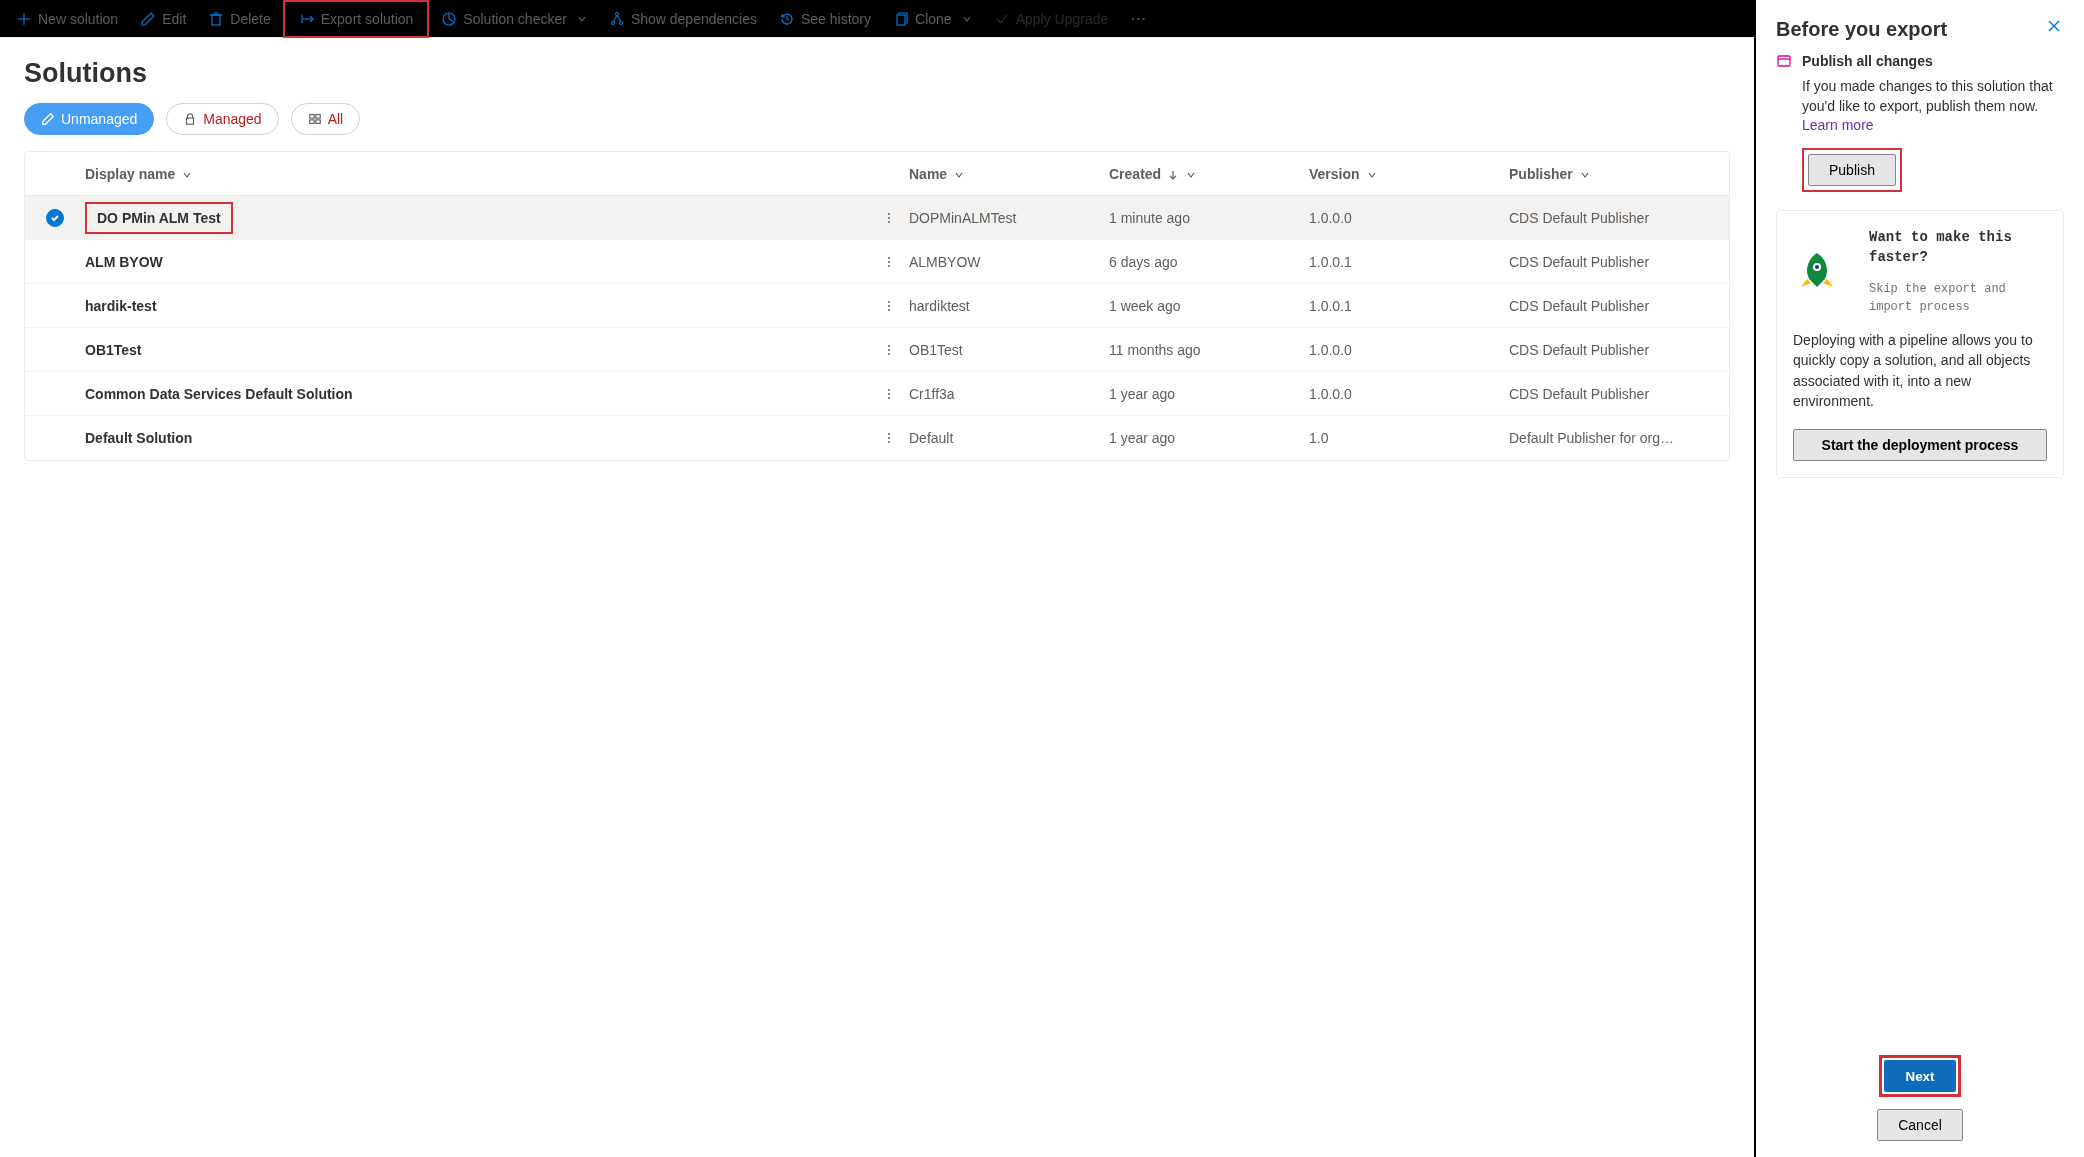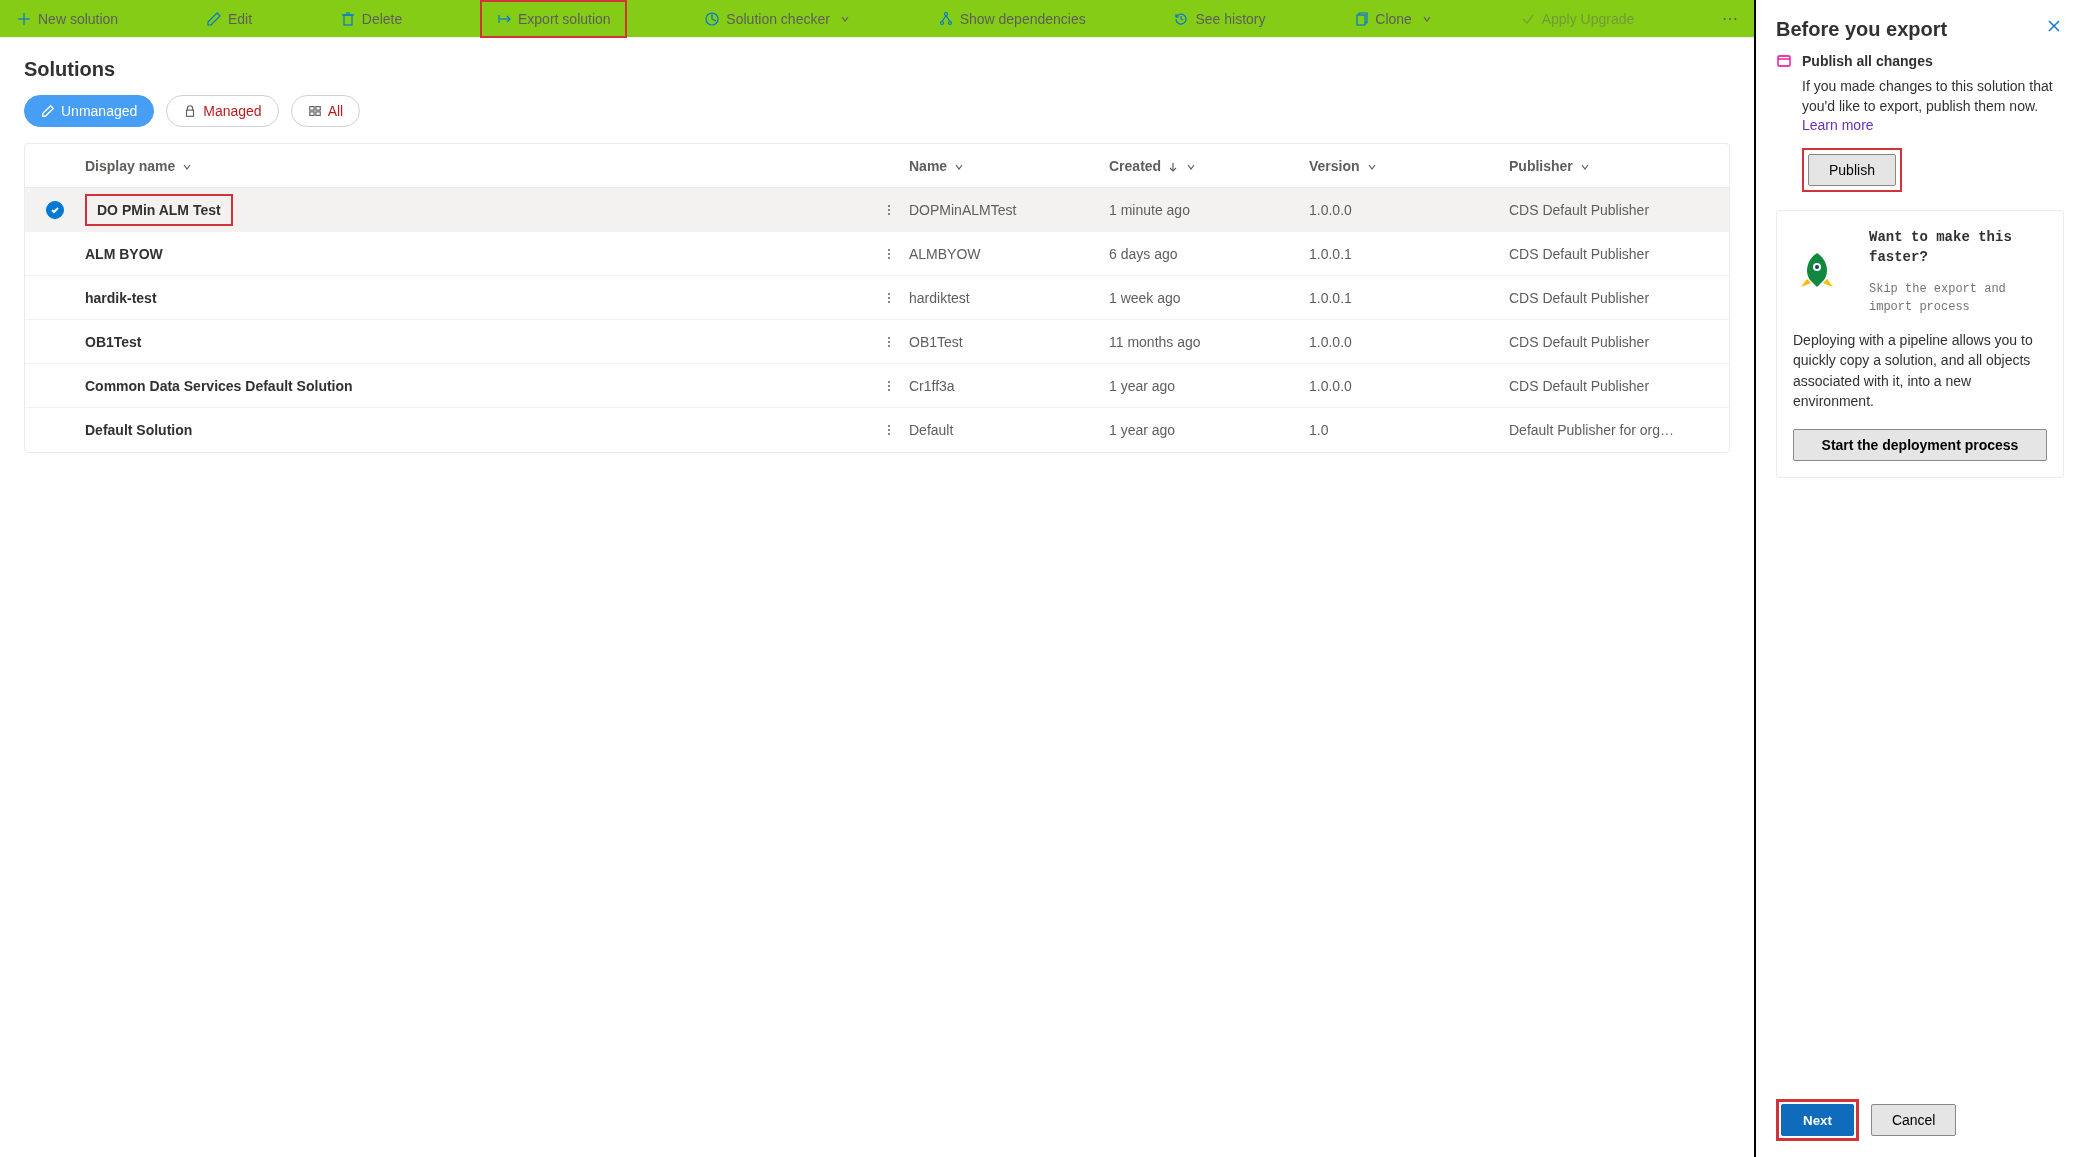--- a/index.html
+++ b/index.html
@@ -13,25 +13,24 @@
   .app { display: flex; height: 100vh; }
   .main { flex: 1; display: flex; flex-direction: column; overflow: hidden; }
   
   
   .toolbar {
     display: flex;
     align-items: center;
     height: 38px;
     padding: 0 6px;
     border-bottom: 1px solid #edebe9;
-    background: #84cc16;
+    background: #000000;
     gap: 2px;
     font-size: 14px;
     color: #605e5c;
-    justify-content: space-between;
   }
   .toolbar-btn {
     display: flex;
     align-items: center;
     gap: 6px;
     padding: 4px 10px;
     height: 30px;
     cursor: pointer;
     border-radius: 2px;
     white-space: nowrap;
@@ -47,21 +46,21 @@
   .chev-down {
     width: 10px; height: 10px;
     display: inline-block;
     margin-left: 4px;
   }
   .chev-down svg { display:block; }
   .ellipsis { font-size: 16px; padding: 0 10px; cursor: pointer; }
   
   
   .page-head { padding: 20px 24px 14px; }
-  .page-title { font-size: 20px; font-weight: 600; color: #323130; }
+  .page-title { font-size: 27px; font-weight: 600; color: #323130; }
   
   
   .pills { display: flex; gap: 12px; padding: 0 24px 16px; }
   .pill {
     display: flex; align-items: center; gap: 6px;
     height: 32px; padding: 0 16px;
     border-radius: 16px;
     font-size: 14px;
     cursor: pointer;
     border: 1px solid #d1d1d1;
@@ -144,21 +143,21 @@
   .rocket { width:48px; height:48px; flex-shrink:0; }
   .card-title { font-weight:600; }
   .card-sub { color:#737373; font-size:12px; margin-top:14px; }
   .card-body { margin-top:14px; color:#323130; }
   .link-blue { color:#0f6cbd; text-decoration:underline; cursor:pointer; }
   .btn-outline.wide { width:100%; margin-top:18px; font-weight:600; }
   
   .panel-footer {
     margin-top:auto;
     padding-top:16px;
-    display:flex; gap:12px; align-items:center;
+    display:flex; gap:12px; align-items:center;flex-direction:column;
   }
   .btn-primary {
     height:32px; padding: 0 22px;
     background:#0f6cbd; color:#fff;
     border:none; border-radius:2px; font-weight:600;
     cursor:pointer;
   }
   .hl-red-box-tight { display:inline-block; border: 3px solid #d13438; padding: 2px; }
 </style>
 </head>

